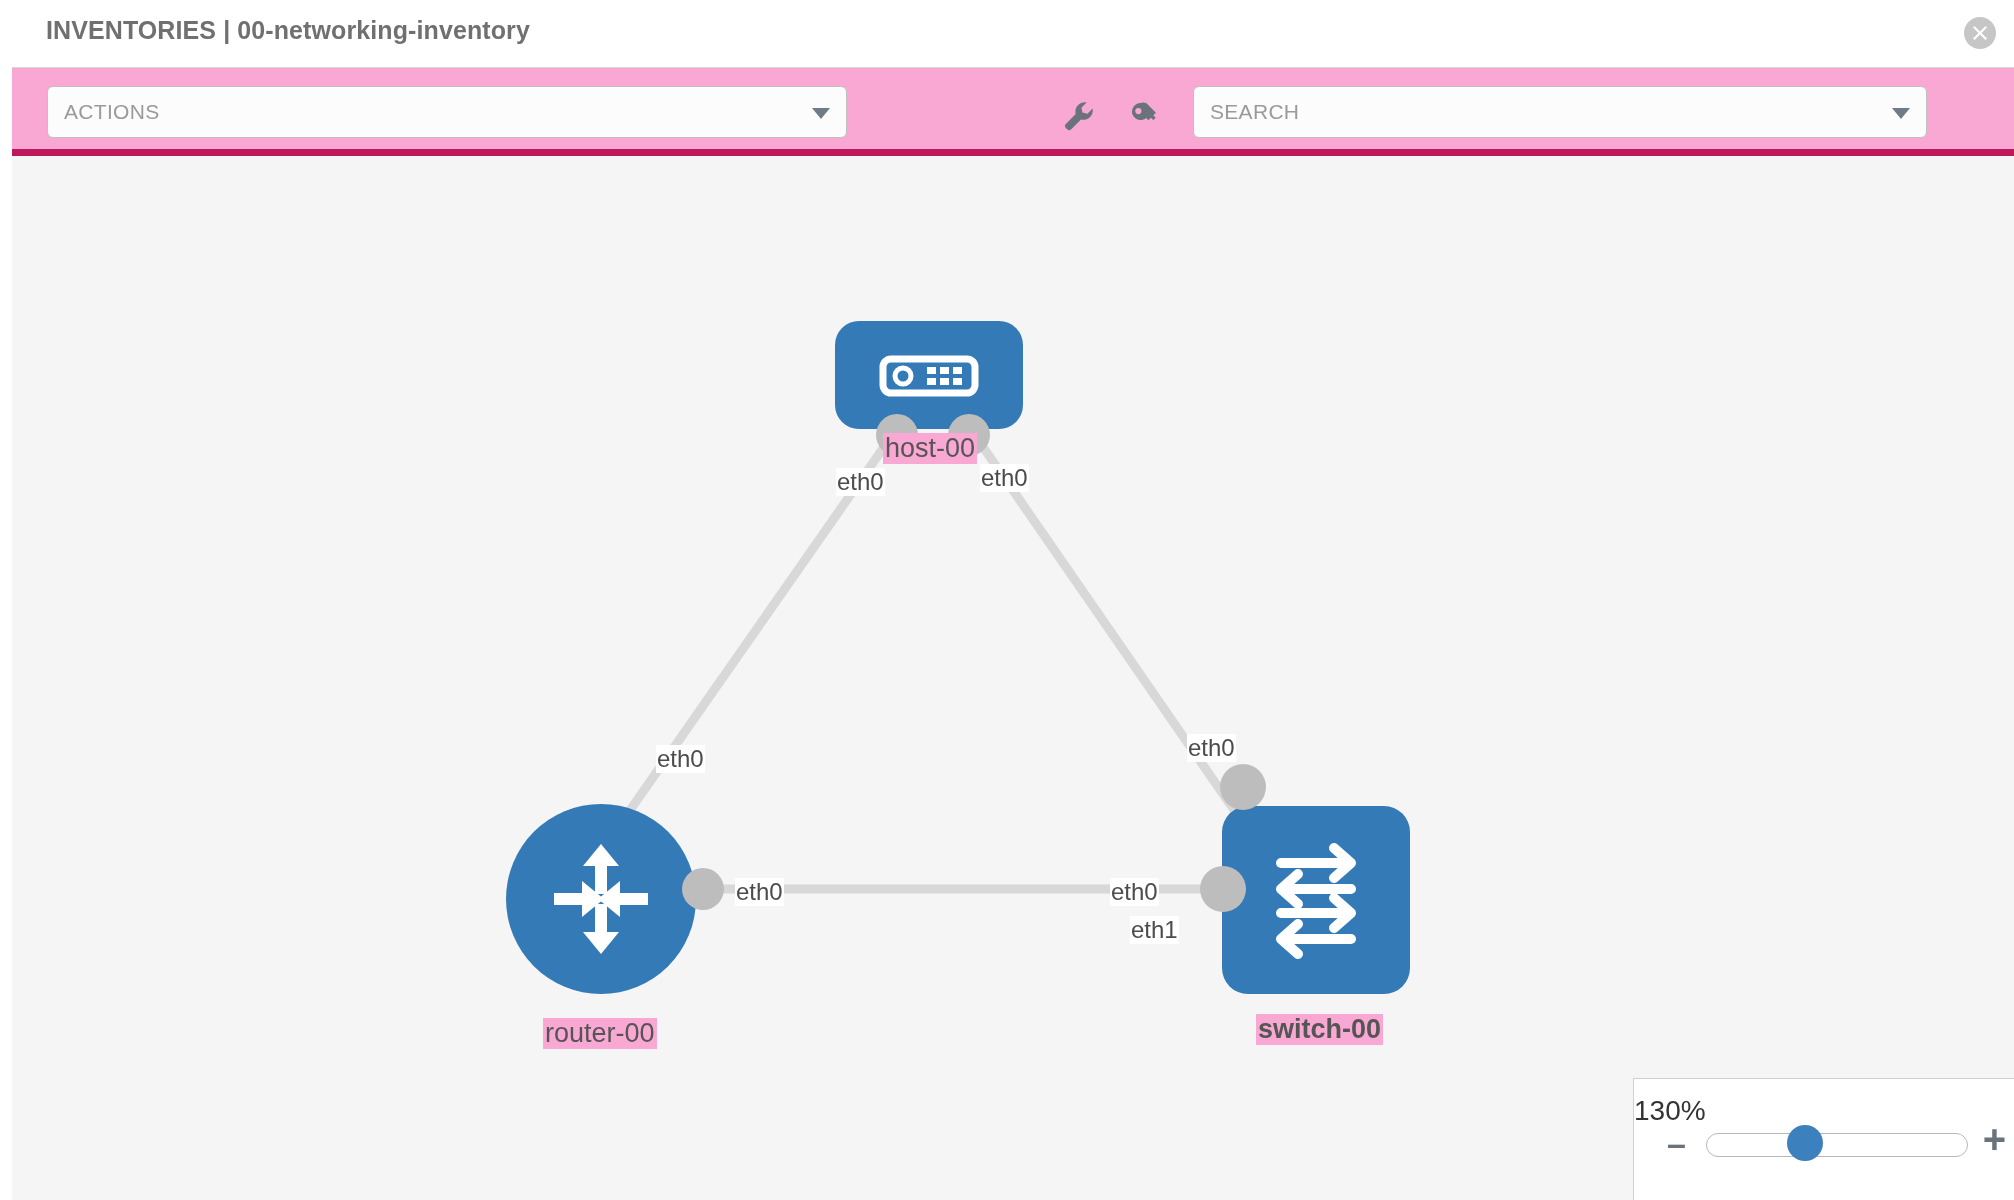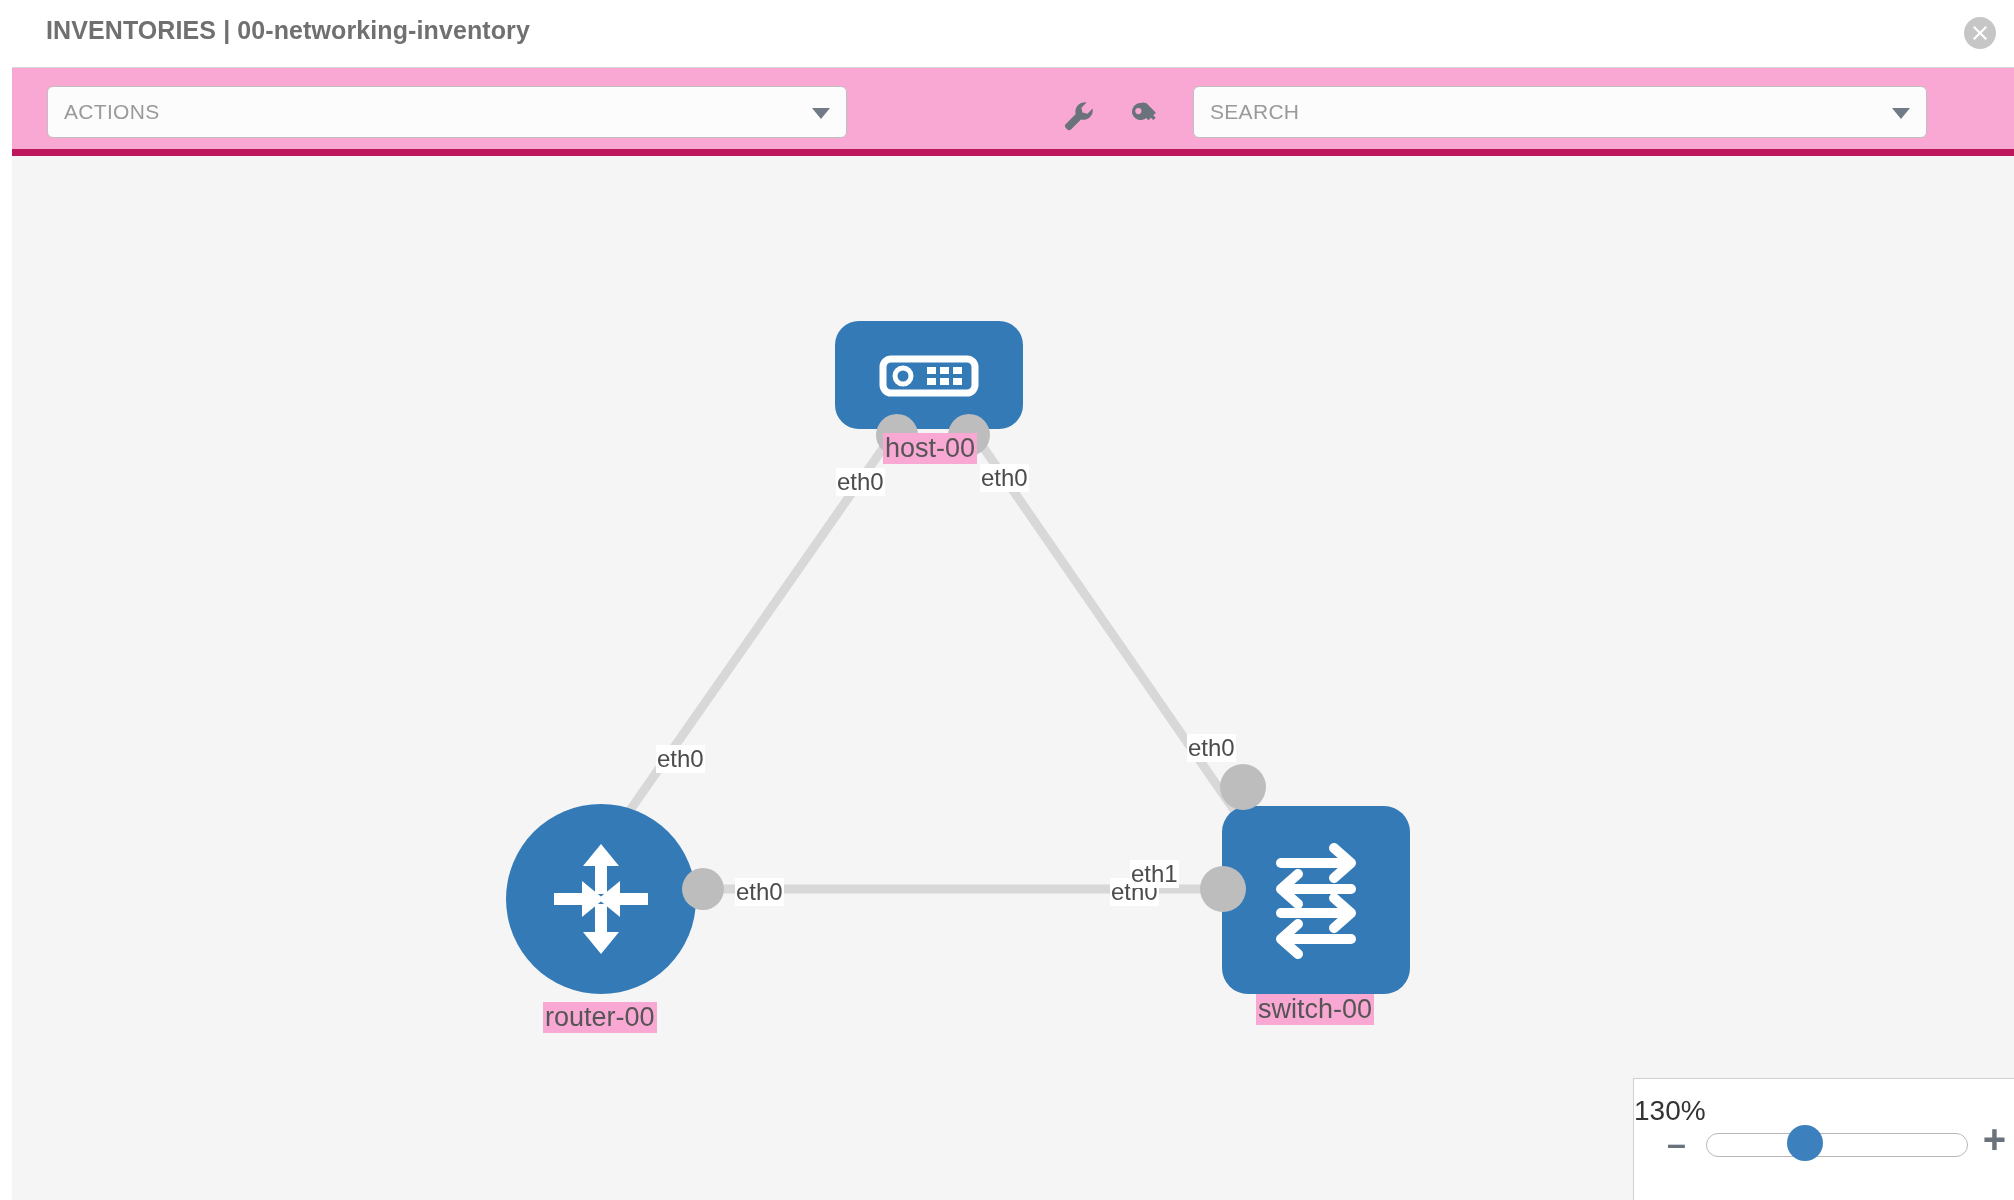--- a/index.html
+++ b/index.html
@@ -140,30 +140,30 @@
   #node-host { left: 823px; top: 165px; }
   #node-host .node-label { left: 48px; top: 112px; z-index: 6; }
 
   
   #node-router { left: 494px; top: 648px; }
   #node-router .node-shape {
     left: 0; top: 0;
     width: 190px; height: 190px;
     border-radius: 50%;
   }
-  #node-router .node-label { left: 37px; top: 198px; }
+  #node-router .node-label { left: 37px; top: 214px; }
 
   
   #node-switch { left: 1210px; top: 650px; }
   #node-switch .node-shape {
     left: 0; top: 0;
     width: 188px; height: 188px;
     border-radius: 26px;
   }
-  #node-switch .node-label { left: 34px; top: 188px; }
+  #node-switch .node-label { left: 34px; top: 208px; font-weight: bold; }
 
   
   .connector {
     position: absolute;
     background: #bdbdbd;
     border-radius: 50%;
     z-index: 1;
   }
 
   
@@ -343,21 +343,21 @@
       </div>
       <div class="node-label">switch-00</div>
     </div>
 
     <div class="if-label" style="left:824px; top:312px;">eth0</div>
     <div class="if-label" style="left:968px; top:308px;">eth0</div>
     <div class="if-label" style="left:644px; top:589px;">eth0</div>
     <div class="if-label" style="left:1175px; top:578px;">eth0</div>
     <div class="if-label" style="left:723px; top:722px;">eth0</div>
     <div class="if-label" style="left:1098px; top:722px; z-index:3;">eth0</div>
-    <div class="if-label" style="left:1118px; top:704px; z-index:5;">eth1</div>
+    <div class="if-label" style="left:1118px; top:760px; z-index:5;">eth1</div>
 
   </div>
 
   <div class="zoom-widget">
     <div class="zoom-pct">130%</div>
     <div class="zoom-minus">–</div>
     <div class="zoom-track"></div>
     <div class="zoom-thumb"></div>
     <div class="zoom-plus">+</div>
   </div>

